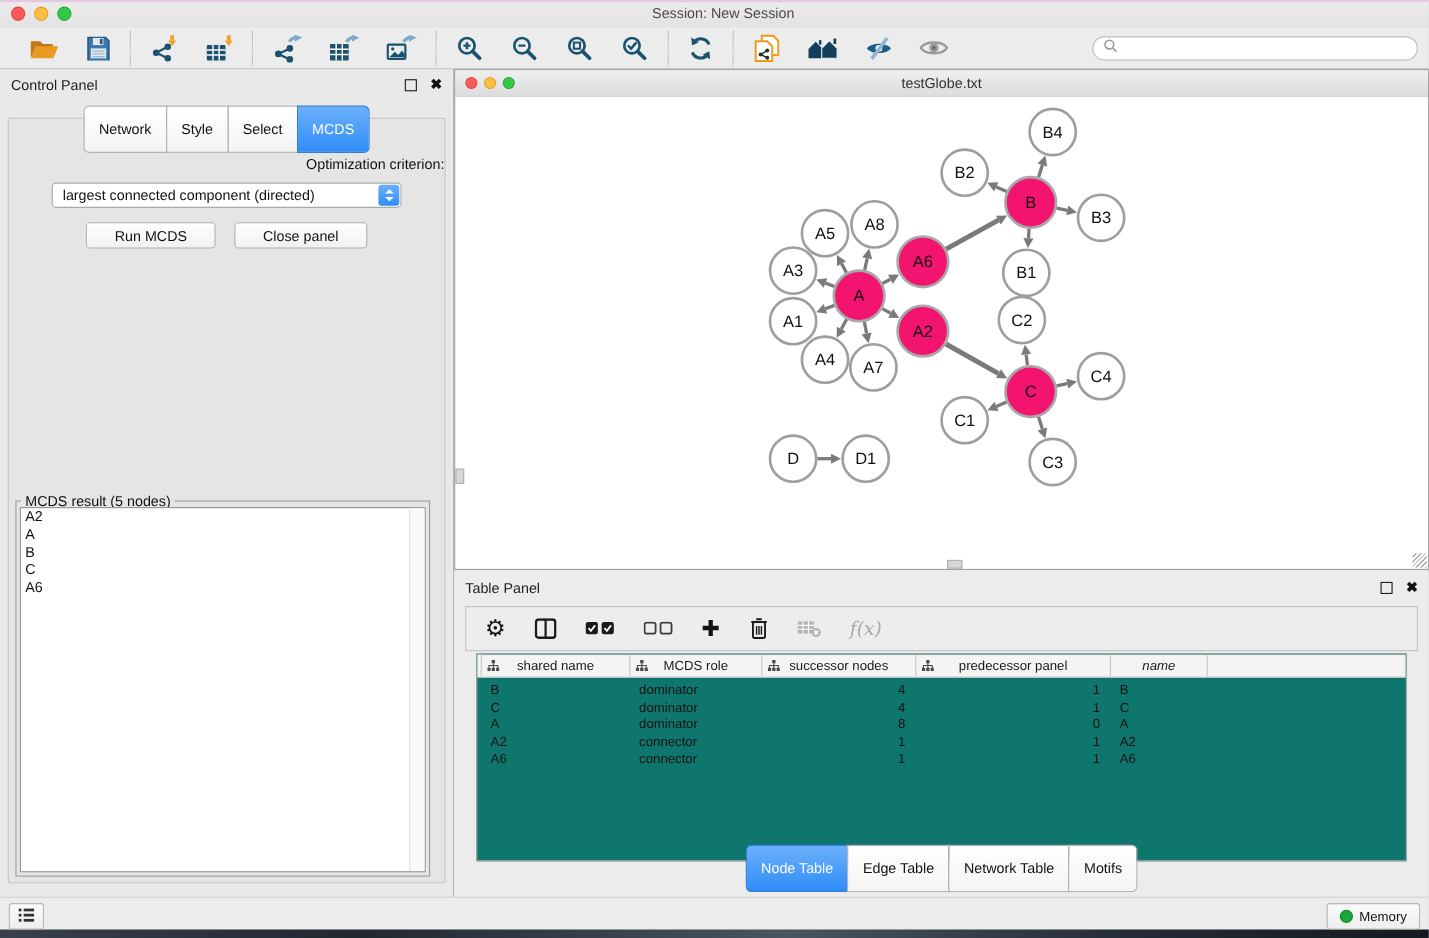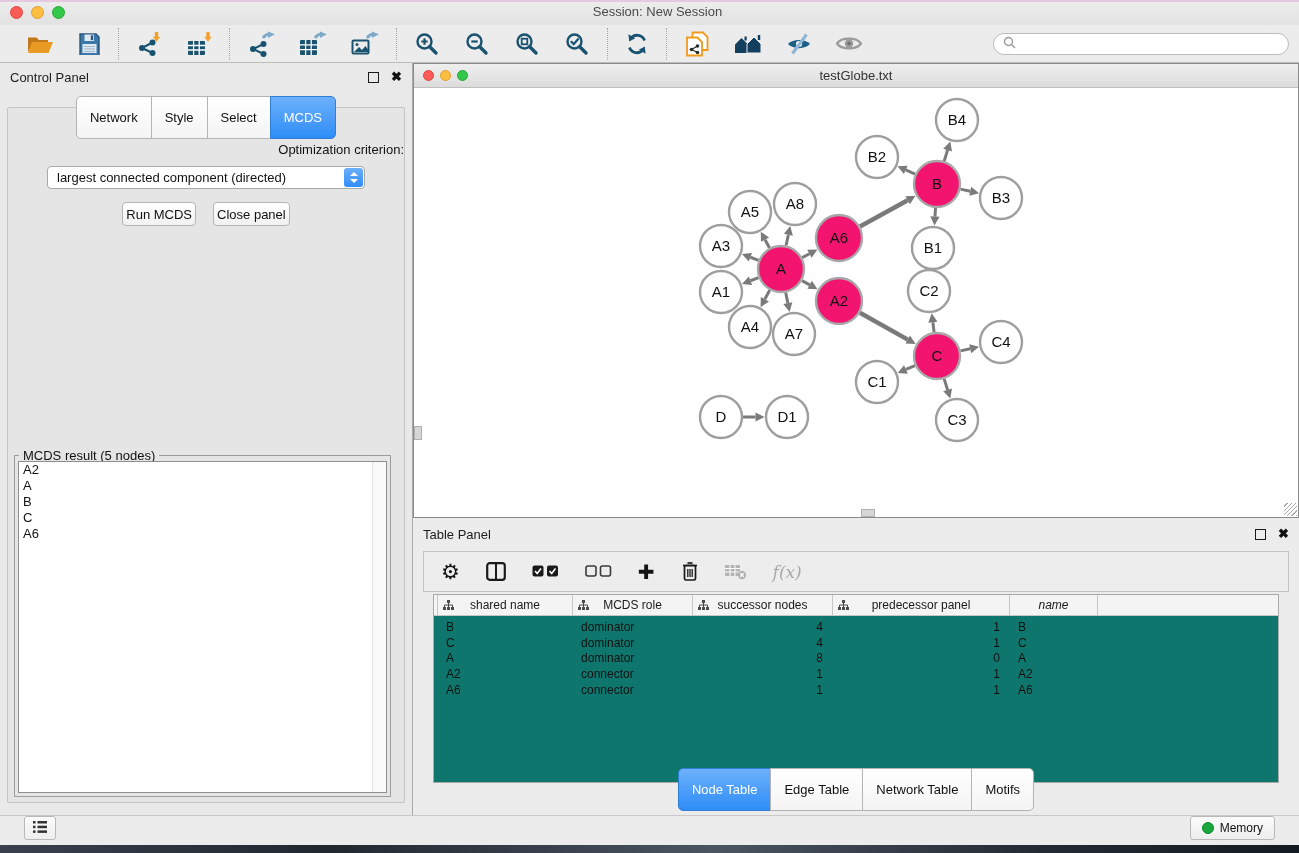--- a/index.html
+++ b/index.html
@@ -39,21 +39,21 @@
   .seg-tab:last-child{border-radius:0 5px 5px 0;}
   .seg-tab.active{background:linear-gradient(#6cb0fc,#2f8df8);border-color:#2f7fd6;color:#fff;}
   .cp-body{position:absolute;top:44px;left:7px;right:7px;bottom:12px;background:#e5e5e5;border:1px solid #c4c4c4;border-radius:2px;}
   .opt-label{text-align:right;margin-top:34px;font-size:13px;}
   .dropdown{width:318px;height:23px;margin:9px auto 0;background:#fff;border:1px solid #a9a9a9;border-radius:4px;position:relative;display:flex;align-items:center;cursor:pointer;box-sizing:border-box;}
   .dropdown-value{font-size:13px;padding-left:9px;white-space:nowrap;}
   .dropdown-stepper{position:absolute;right:1px;top:1px;width:19px;height:19px;border-radius:3px;background:linear-gradient(#6cb0fc,#2f8df8);display:flex;flex-direction:column;align-items:center;justify-content:center;gap:3px;}
   .chev-up{width:0;height:0;border-left:4px solid transparent;border-right:4px solid transparent;border-bottom:4px solid #fff;}
   .chev-down{width:0;height:0;border-left:4px solid transparent;border-right:4px solid transparent;border-top:4px solid #fff;}
   .btn-row{display:flex;justify-content:center;gap:17px;margin-top:13px;}
-  .mac-btn{height:22px;padding:0 3px;font-size:13px;background:linear-gradient(#ffffff,#f1f1f1);border:1px solid #b5b5b5;border-radius:4px;display:flex;align-items:center;cursor:pointer;}
+  .mac-btn{height:22px;padding:0 25px;font-size:13px;background:linear-gradient(#ffffff,#f1f1f1);border:1px solid #b5b5b5;border-radius:4px;display:flex;align-items:center;cursor:pointer;}
   .mcds-fieldset{position:absolute;left:6px;right:13px;top:347px;bottom:5px;border:1px solid #9c9c9c;}
   .fieldset-label{position:absolute;top:-8px;left:4px;background:#e5e5e5;padding:0 4px;font-size:13px;}
   .result-list{position:absolute;left:3px;right:3px;top:5px;bottom:3px;background:#fff;border:1px solid #8f8f8f;font-size:13px;overflow:hidden;}
   .result-scroll{position:absolute;right:0;top:0;bottom:0;width:13px;background:#fafafa;border-left:1px solid #e3e3e3;}
   .result-item{line-height:16px;padding-left:4px;}
 
   
   .right-col{flex:1;display:flex;flex-direction:column;}
   .net-window{height:455px;border:1px solid #8a8a8a;box-sizing:border-box;background:#fff;display:flex;flex-direction:column;position:relative;}
   .net-titlebar{height:23px;background:linear-gradient(#efefef,#dcdcdc);border-bottom:1px solid #bfbfbf;position:relative;display:flex;align-items:center;flex:0 0 auto;}
@@ -79,21 +79,21 @@
   .t-hcell{position:relative;border-right:1px solid #c6c6c6;display:flex;align-items:center;justify-content:center;font-size:12px;color:#1a1a1a;box-sizing:border-box;}
   .t-hcell .hicon{position:absolute;left:5px;top:5px;}
   .t-body{padding-top:3px;}
   .t-row{display:flex;height:15.8px;font-size:12px;align-items:center;cursor:default;}
   .t-cell{box-sizing:border-box;padding:0 8px;white-space:nowrap;overflow:hidden;}
   .t-cell.right{text-align:right;padding-right:10px;}
   .t-rowspacer{width:4px;}
   .tp-tabs{position:absolute;bottom:4px;left:0;right:0;display:flex;justify-content:center;}
 
   
-  .statusbar{height:30px;border-top:1px solid #c9c9c9;background:#ececec;display:flex;align-items:flex-start;padding:0 24px;box-sizing:border-box;}
+  .statusbar{height:30px;border-top:1px solid #c9c9c9;background:#ececec;display:flex;align-items:flex-end;padding:0 8px;box-sizing:border-box;}
   .status-btn{height:24px;background:linear-gradient(#fbfbfb,#eeeeee);border:1px solid #b9b9b9;border-radius:3px;display:flex;align-items:center;justify-content:center;gap:6px;font-size:12px;padding:0 7px;cursor:pointer;box-sizing:border-box;}
   .memory-btn{margin-left:auto;padding:0 11px;}
   .green-dot{width:12px;height:12px;border-radius:50%;background:#17a73b;border:1px solid #0e8a2e;box-sizing:border-box;}
   .desktop-strip{height:8px;background:linear-gradient(90deg,#39414d,#20272f 25%,#4a5560 55%,#232a33 80%,#141a21);}
 </style>
 </head>
 <body>
 
 <div class="screen">
 

